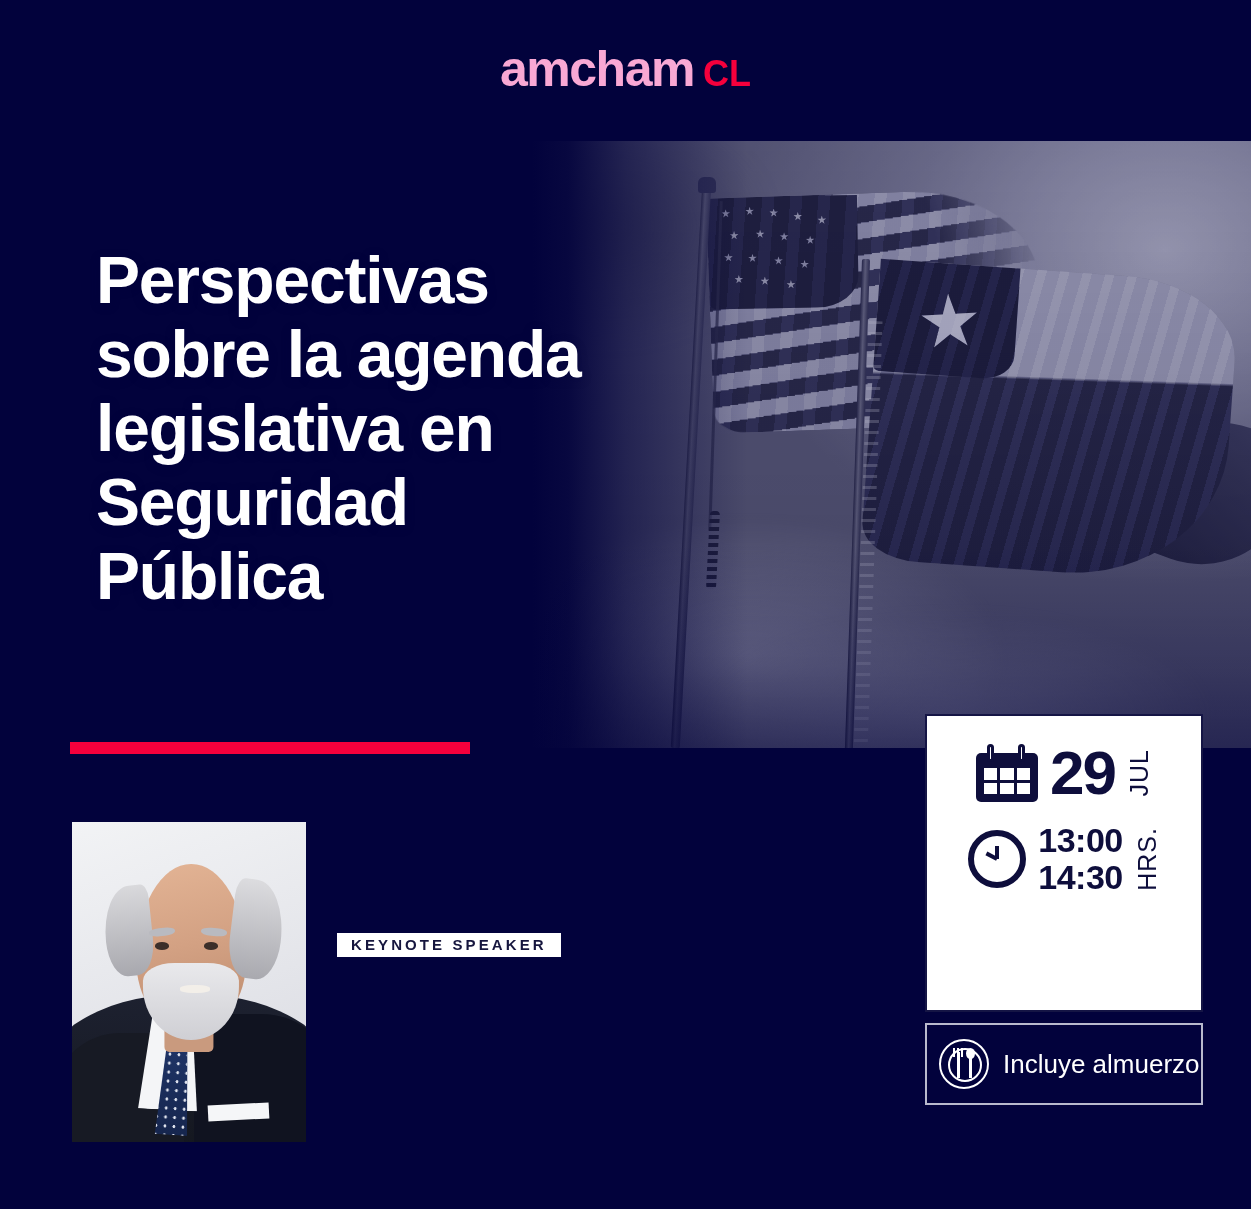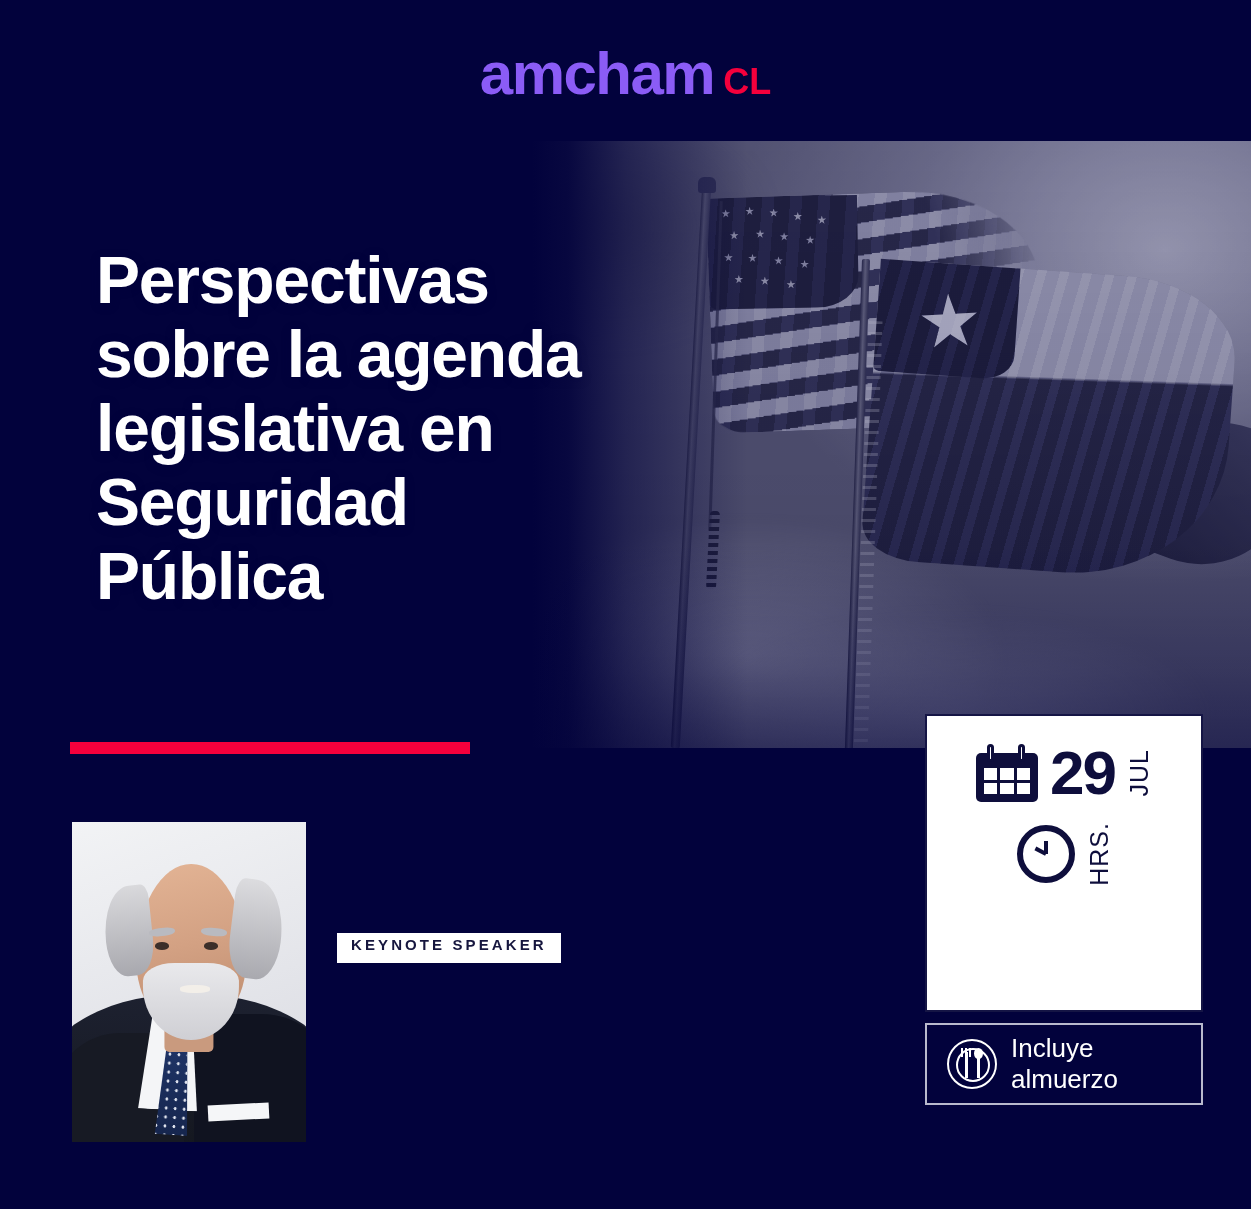--- a/index.html
+++ b/index.html
@@ -164,21 +164,21 @@
   }
 
   
   .logo{
     position:absolute; left:0; right:0; top:44px;
     text-align:center;
     line-height:1;
     z-index:6;
   }
   .logo .amcham{
-    font-size:60px; font-weight:700; letter-spacing:-1.5px; color:#8b5cf6;
+    font-size:50px; font-weight:700; letter-spacing:-1.5px; color:#f9a8d4;
     vertical-align:baseline;
   }
   .logo .cl{
     font-size:36px; font-weight:700; letter-spacing:0px;
     margin-left:9px; vertical-align:baseline;
   }
 
   
   .title{
     position:absolute; left:64px; top:244px;
@@ -272,21 +272,21 @@
     background:linear-gradient(180deg,#e9e9ec 0%, #cfcfd4 100%);
     border-radius:34% 34% 52% 52% / 24% 24% 72% 72%;
   }
   .p-mouth{
     position:absolute; left:46%; top:51%; width:13%; height:2.4%;
     background:#f3efe9; border-radius:40%;
   }
 
   .keynote-badge{
     position:absolute; left:337px; top:933px;
-    padding:3px 14px 10px;
+    padding:3px 14px 4px;
     background:#ffffff; color:#16163e;
     font-size:15px; font-weight:600; letter-spacing:3.1px;
     z-index:6;
   }
   .speaker-name{
     position:absolute; left:337px; top:965px;
     font-size:38px; font-weight:700; letter-spacing:-.4px; color:#ffffff;
     z-index:6;
   }
   .speaker-role{
@@ -350,21 +350,21 @@
     font-size:23px; font-style:italic; font-weight:600; line-height:1.18;
     white-space:pre-line;
   }
 
   
   .lunch{
     position:absolute; left:925px; top:1023px;
     width:278px; height:82px;
     border:2px solid #b9bacd;
     display:flex; align-items:center; gap:14px;
-    padding-left:20px;
+    padding-left:12px;
     z-index:7;
   }
   .plate{
     width:50px;height:50px;border:2px solid #ffffff;border-radius:50%;
     position:relative; flex:0 0 auto;
   }
   .plate .inner{
     position:absolute; left:7px; top:7px; width:34px; height:34px;
     border:2px solid #ffffff; border-radius:50%;
   }
@@ -496,20 +496,24 @@
       </div>
       <div class="daynum">29</div>
       <div class="vert">JUL</div>
     </div>
 
     <div class="row clock-row">
       <div class="clock-icon">
         <span class="h"></span>
           <span class="m"></span>
       </div>
+      <div class="times">
+        <div>13:00</div>
+        <div>14:30</div>
+      </div>
       <div class="vert">HRS.</div>
     </div>
 
   </div>
 
   <div class="lunch">
     <div class="plate">
       <span class="inner"></span>
         <span class="fork"></span>
         <span class="spoon"></span>

